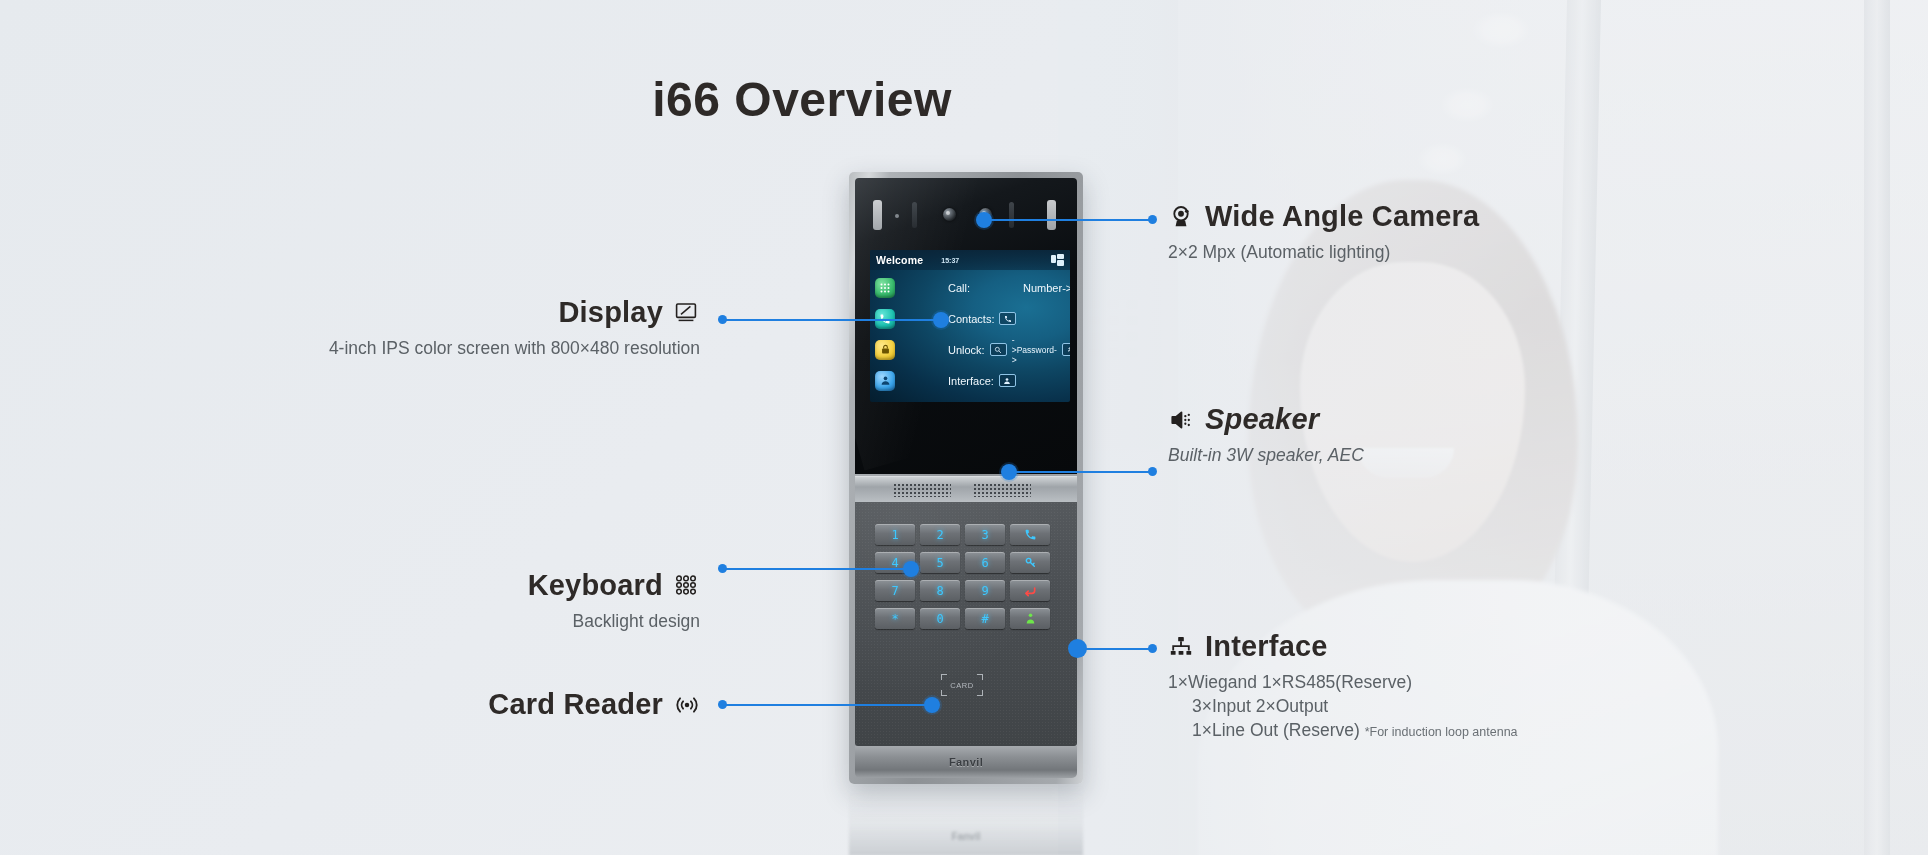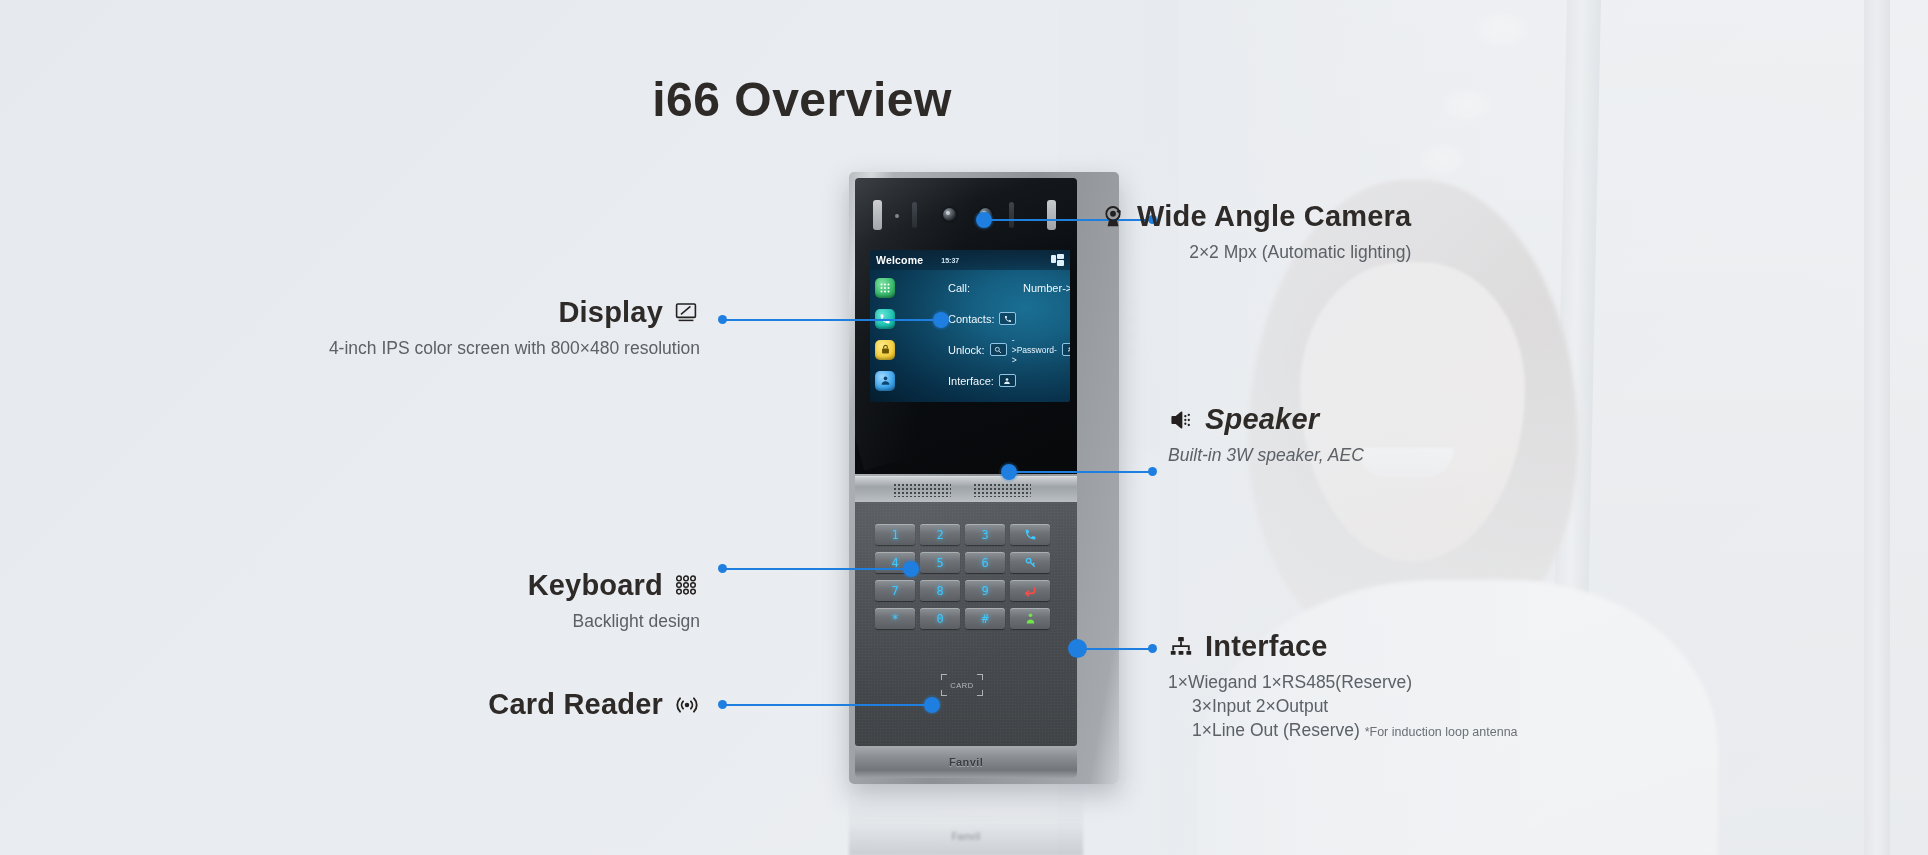--- a/index.html
+++ b/index.html
@@ -116,21 +116,21 @@
     font-weight: bold;
     letter-spacing: 0.5px;
     color: #2e2a28;
   }
   .title-inner { display: inline-block; transform: translateX(-162px); text-align: right; }
 
   
   .device {
     position: absolute;
     left: 849px; top: 172px;
-    width: 270px; height: 612px;
+    width: 234px; height: 612px;
   }
   .device-body {
     position: absolute; inset: 0;
     background: linear-gradient(100deg, #b9bdc0 0%, #d6d9db 6%, #aeb2b6 12%, #8d9195 50%, #a5a9ad 92%, #cfd2d5 100%);
     border-radius: 5px;
     box-shadow: 0 10px 26px rgba(40,50,60,0.26);
   }
   .device-glass {
     position: absolute;
     left: 6px; top: 6px; width: 222px; height: 296px;
@@ -564,21 +564,21 @@
   <div class="dot dot-sm" style="left:718px;top:315px;"></div>
 
   <div class="dot dot-lg" style="left:903px;top:561px;"></div>
   <div class="conn" style="left:725px;top:568px;width:180px;"></div>
   <div class="dot dot-sm" style="left:718px;top:564px;"></div>
 
   <div class="dot dot-lg" style="left:924px;top:697px;"></div>
   <div class="conn" style="left:725px;top:704px;width:202px;"></div>
   <div class="dot dot-sm" style="left:718px;top:700px;"></div>
 
-  <div class="callout callout-right" style="left:1100px;top:200px;text-align:right;">
+  <div class="callout callout-right" style="left:1168px;top:200px;">
     <div class="co-headline">
       <span class="co-icon">
         <svg width="26" height="26" viewBox="0 0 24 24" fill="none" stroke="#23201f" stroke-width="1.7">
           <circle cx="12" cy="9" r="6.2"></circle>
           <circle cx="12" cy="9" r="2.7" fill="#23201f" stroke="none"></circle>
           <path d="M8.2 15.2 L7 20.6 H17 L15.8 15.2" fill="#23201f" stroke="none"></path>
           <rect x="15.6" y="5.6" width="3.4" height="2.4" rx="1.2" fill="#23201f" stroke="none"></rect>
         </svg>
       </span>
       <span class="co-title">Wide Angle Camera</span>

